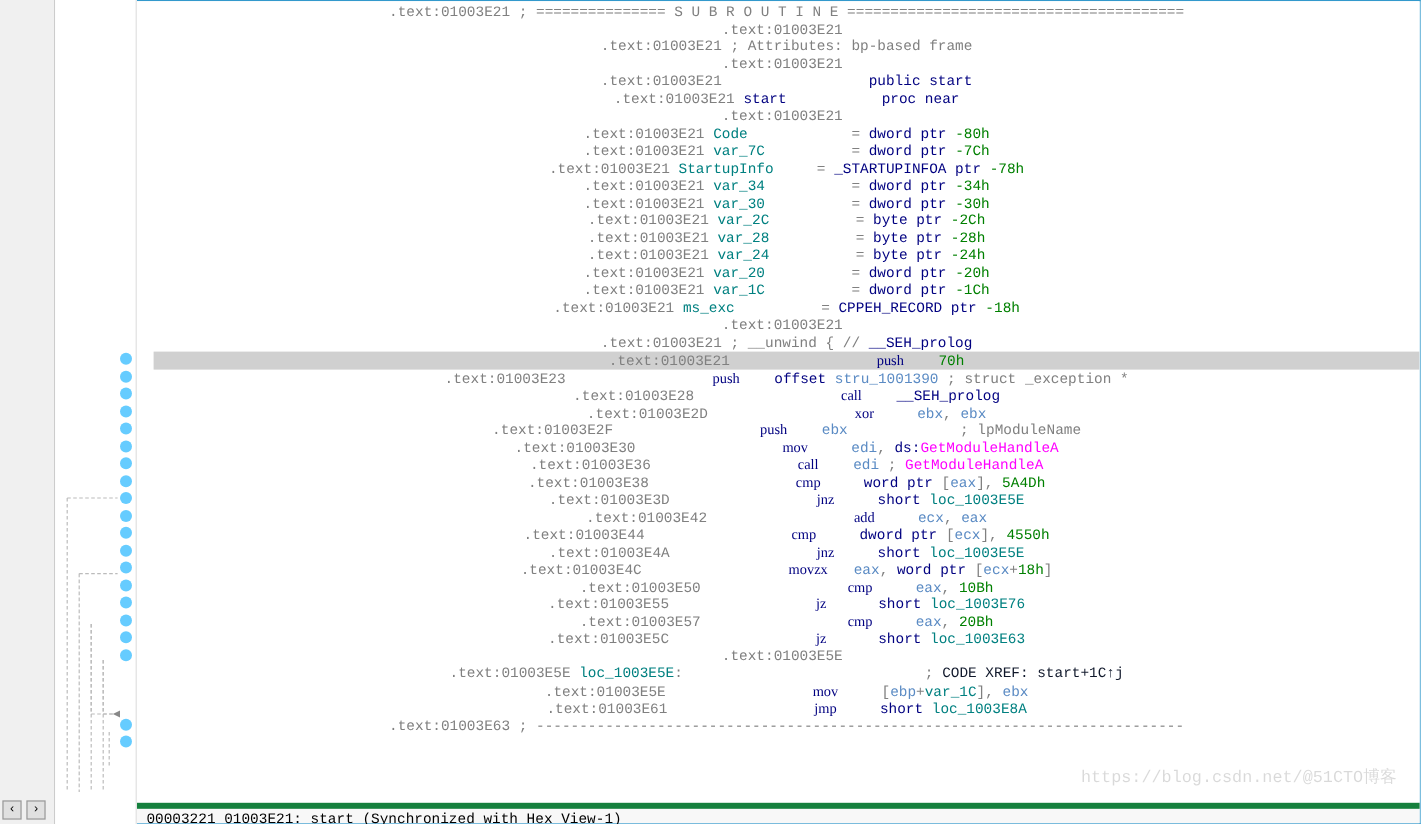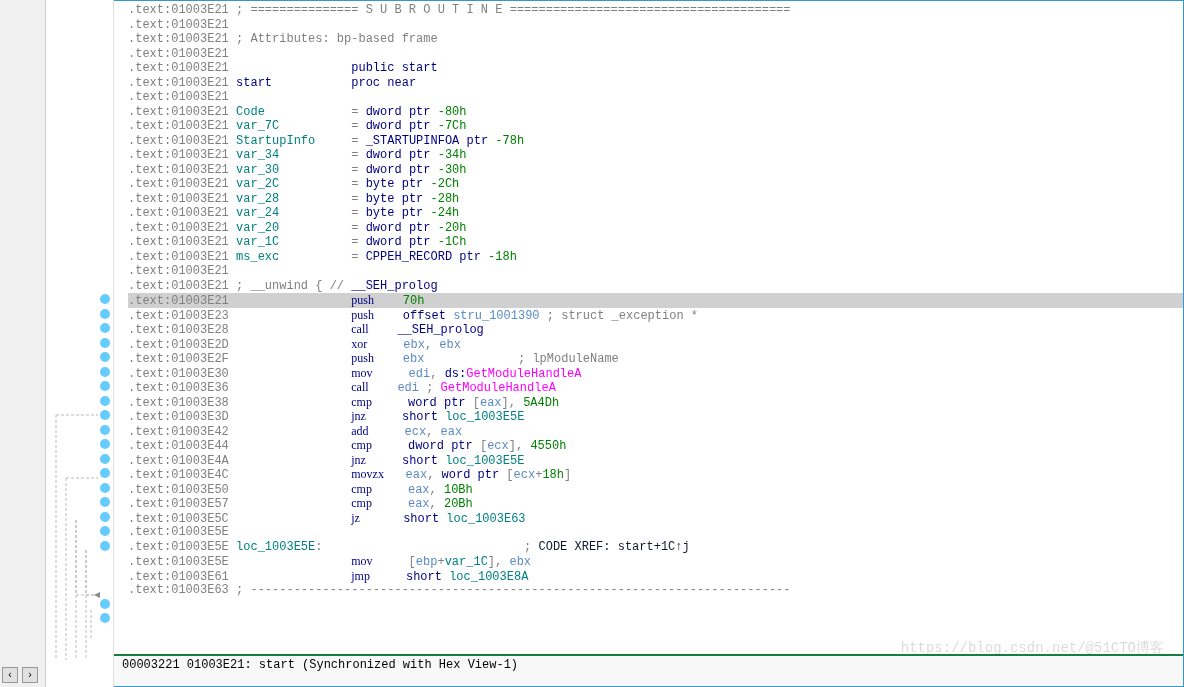--- a/index.html
+++ b/index.html
@@ -61,32 +61,33 @@
   border: 1px solid #3399cc;
   border-left: none;
 }
 .code-area {
   flex: 1;
   background: #ffffff;
   overflow: hidden;
   padding: 2px 0 0 14px;
 }
 .status-bar {
-  height: 32px;
-  border-top: 2px solid #15803d;
+  height: 17px;
+  border-top: 5px solid #15803d;
   background: #f8f8f8;
   padding: 2px 8px;
   font-size: 12px;
   color: #000;
 }
 .line {
   height: 14.5px;
   line-height: 14.5px;
   white-space: pre;
   color: #808080;
+  text-align: center;
 }
 .line.highlighted {
   background: #d0d0d0;
   color: #000;
 }
 .addr { color: #808080; }
 .comment { color: #808080; }
 .keyword { color: #000080; }
 .mnemonic { color: #000080; font-family: Liberation Serif, serif; }
 .reg { color: #5b8bc4; }
@@ -198,20 +199,21 @@
         <div class="line"><span class="addr">.text:01003E2F </span><span>                </span><span class="mnemonic">push</span><span>    </span><span class="reg">ebx</span><span class="comment">             ; </span><span class="comment">lpModuleName</span></div>
         <div class="line"><span class="addr">.text:01003E30 </span><span>                </span><span class="mnemonic">mov</span><span>     </span><span class="reg">edi</span><span>, </span><span class="keyword">ds:</span><span class="func">GetModuleHandleA</span></div>
         <div class="line"><span class="addr">.text:01003E36 </span><span>                </span><span class="mnemonic">call</span><span>    </span><span class="reg">edi</span><span class="comment"> ; </span><span class="func">GetModuleHandleA</span></div>
         <div class="line"><span class="addr">.text:01003E38 </span><span>                </span><span class="mnemonic">cmp</span><span>     </span><span class="keyword">word ptr </span><span>[</span><span class="reg">eax</span><span>], </span><span class="number">5A4Dh</span></div>
         <div class="line"><span class="addr">.text:01003E3D </span><span>                </span><span class="mnemonic">jnz</span><span>     </span><span class="keyword">short </span><span class="label">loc_1003E5E</span></div>
         <div class="line"><span class="addr">.text:01003E42 </span><span>                </span><span class="mnemonic">add</span><span>     </span><span class="reg">ecx</span><span>, </span><span class="reg">eax</span></div>
         <div class="line"><span class="addr">.text:01003E44 </span><span>                </span><span class="mnemonic">cmp</span><span>     </span><span class="keyword">dword ptr </span><span>[</span><span class="reg">ecx</span><span>], </span><span class="number">4550h</span></div>
         <div class="line"><span class="addr">.text:01003E4A </span><span>                </span><span class="mnemonic">jnz</span><span>     </span><span class="keyword">short </span><span class="label">loc_1003E5E</span></div>
         <div class="line"><span class="addr">.text:01003E4C </span><span>                </span><span class="mnemonic">movzx</span><span>   </span><span class="reg">eax</span><span>, </span><span class="keyword">word ptr </span><span>[</span><span class="reg">ecx</span><span>+</span><span class="number">18h</span><span>]</span></div>
         <div class="line"><span class="addr">.text:01003E50 </span><span>                </span><span class="mnemonic">cmp</span><span>     </span><span class="reg">eax</span><span>, </span><span class="number">10Bh</span></div>
+        <div class="line"><span class="addr">.text:01003E55 </span><span>                </span><span class="mnemonic">jz</span><span>      </span><span class="keyword">short </span><span class="label">loc_1003E76</span></div>
         <div class="line"><span class="addr">.text:01003E57 </span><span>                </span><span class="mnemonic">cmp</span><span>     </span><span class="reg">eax</span><span>, </span><span class="number">20Bh</span></div>
         <div class="line"><span class="addr">.text:01003E5C </span><span>                </span><span class="mnemonic">jz</span><span>      </span><span class="keyword">short </span><span class="label">loc_1003E63</span></div>
         <div class="line"><span class="addr">.text:01003E5E </span><span></span></div>
         <div class="line"><span class="addr">.text:01003E5E </span><span class="label">loc_1003E5E</span><span>:</span><span class="comment">                            ; </span><span class="xref">CODE XREF: start+1C↑j</span></div>
         <div class="line"><span class="addr">.text:01003E5E </span><span>                </span><span class="mnemonic">mov</span><span>     [</span><span class="reg">ebp</span><span>+</span><span class="label">var_1C</span><span>], </span><span class="reg">ebx</span></div>
         <div class="line"><span class="addr">.text:01003E61 </span><span>                </span><span class="mnemonic">jmp</span><span>     </span><span class="keyword">short </span><span class="label">loc_1003E8A</span></div>
         <div class="line"><span class="addr">.text:01003E63 </span><span class="comment">; ---------------------------------------------------------------------------</span></div>
       </div>
     <div class="status-bar">00003221 01003E21: start (Synchronized with Hex View-1)</div>
   </div>

